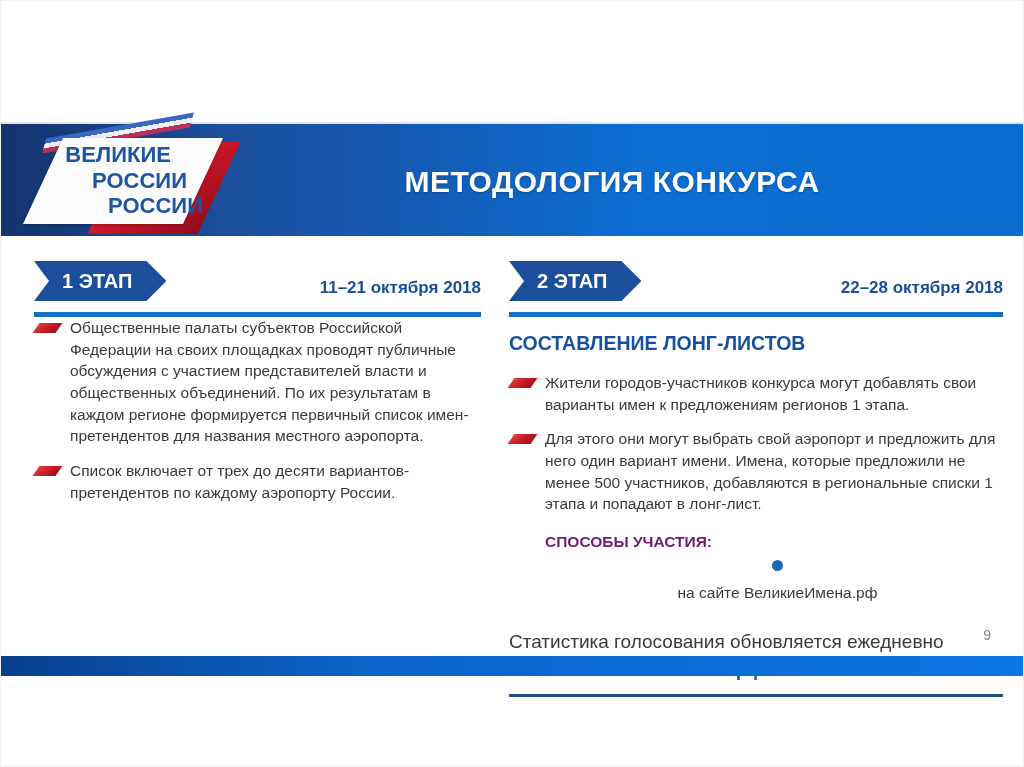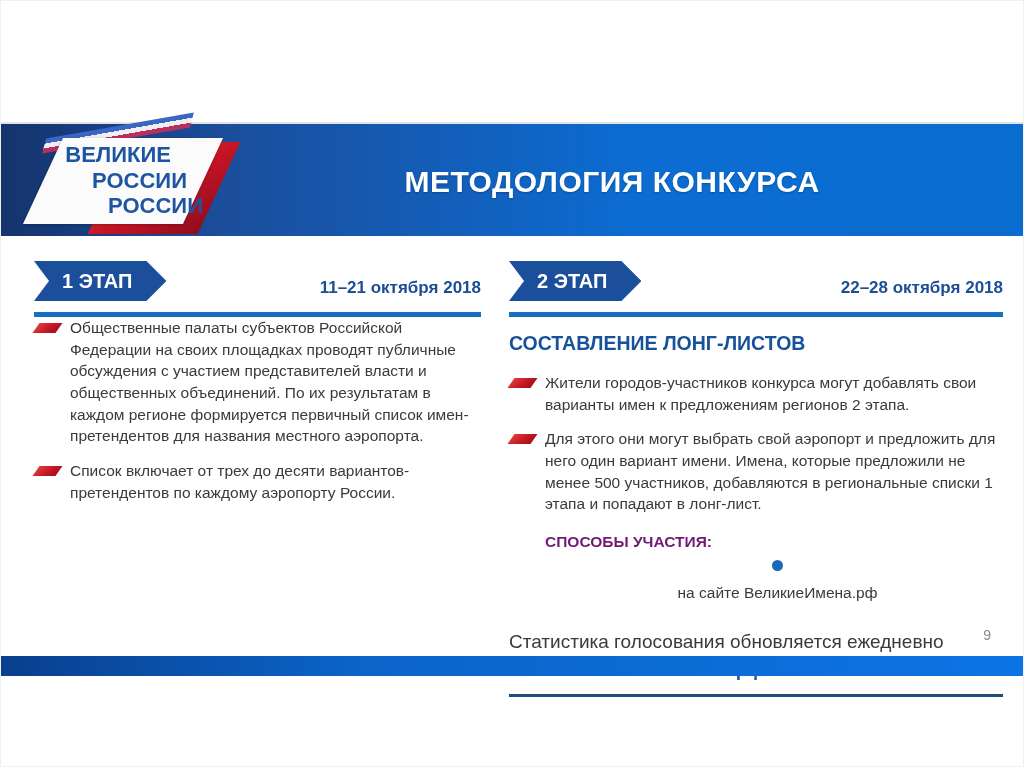--- a/index.html
+++ b/index.html
@@ -129,21 +129,21 @@
     </section>
 
     <section class="col-right">
       <div class="col-head">
         <div class="stage-badge">2 ЭТАП</div>
         <div class="stage-date">22–28 октября 2018</div>
       </div>
       <div class="col-rule"></div>
       <h2 class="col-heading">СОСТАВЛЕНИЕ ЛОНГ-ЛИСТОВ</h2>
       <ul class="points">
-        <li>Жители городов-участников конкурса могут добавлять свои варианты имен к предложениям регионов 2 этапа.</li>
+        <li>Жители городов-участников конкурса могут добавлять свои варианты имен к предложениям регионов 1 этапа.</li>
         <li>Для этого они могут выбрать свой аэропорт и предложить для него один вариант имени. Имена, которые предложили не менее 500 участников, добавляются в региональные списки 1 этапа и попадают в лонг-лист.</li>
       </ul>
 
       <div class="participation">
         <div class="part-title">СПОСОБЫ УЧАСТИЯ:</div>
         <div class="part-item">
           <span class="part-dot"></span>
           <span>на сайте ВеликиеИмена.рф</span>
         </div>
       </div>

